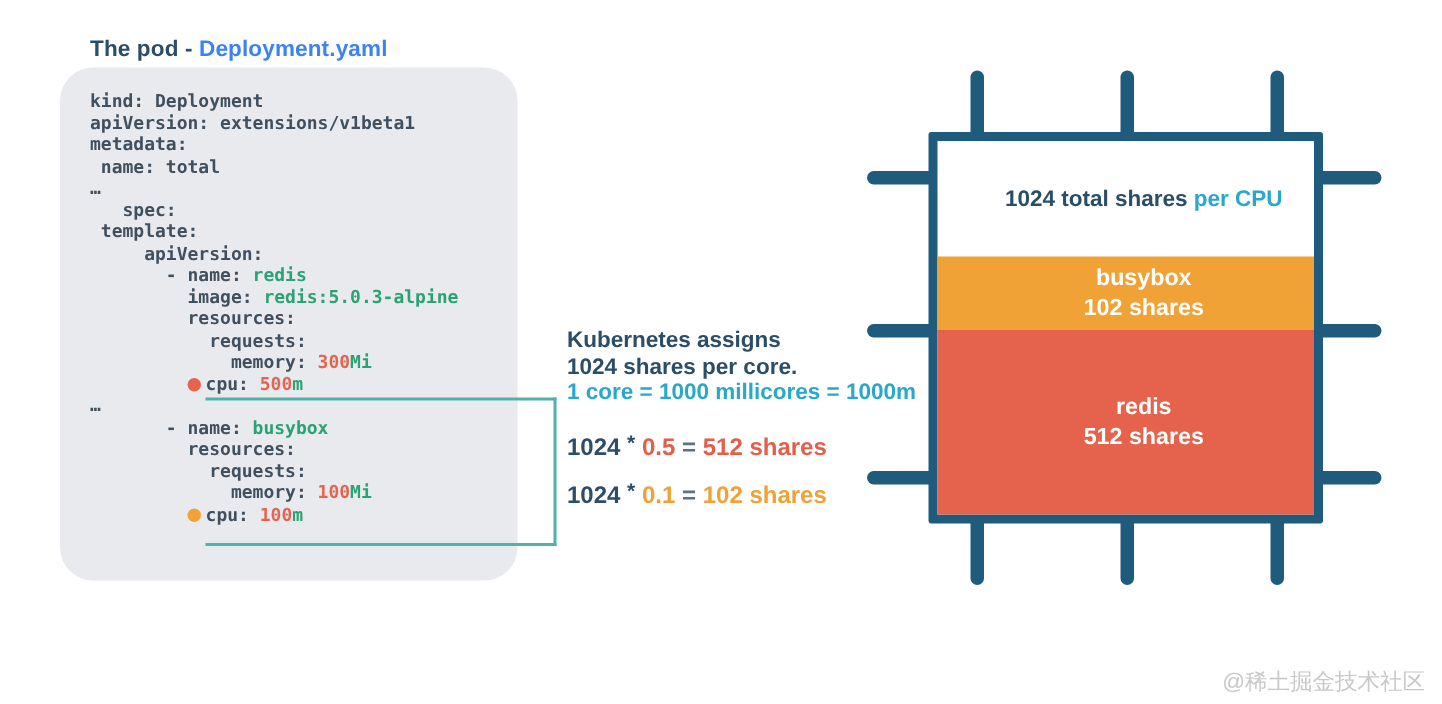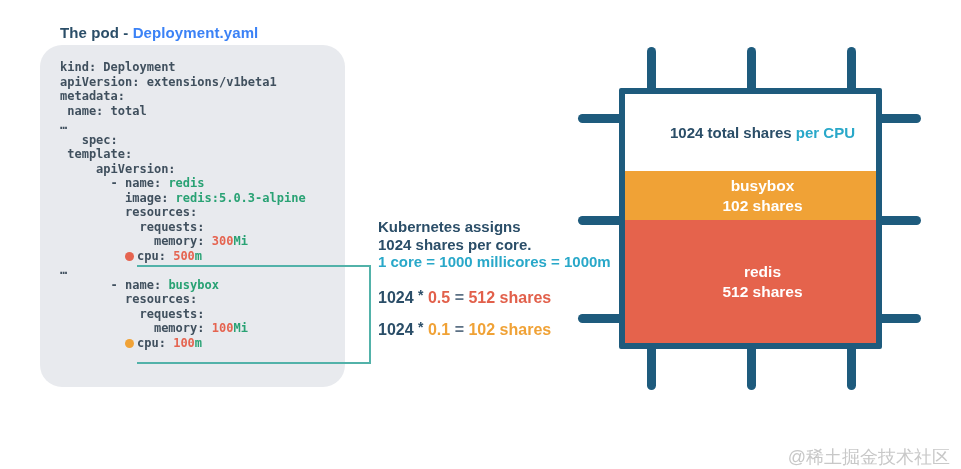--- a/index.html
+++ b/index.html
@@ -57,21 +57,21 @@
     position:absolute; left:42px; top:42px; width:263px; height:261px;
     border:6px solid #1e5b7d; border-radius:2px; background:#ffffff;
     display:flex; flex-direction:column;
   }
   .band { display:flex; flex-direction:column; align-items:center; justify-content:center; text-align:right;padding-left:24px; }
   .band-free { height:77px; font-size:15px; font-weight:700; color:#2b4e68; }
   .band-busybox { height:49px; background:#f0a236; color:#ffffff; font-size:15.5px; font-weight:700; line-height:20px; }
   .band-redis { height:123px; background:#e5634c; color:#ffffff; font-size:15.5px; font-weight:700; line-height:20px; }
 
   
-  .watermark { right:11px; top:445px; font-size:18px; color:#c8c8c8; }
+  .watermark { right:11px; top:445px; font-size:15px; color:#c8c8c8; }
 </style>
 </head>
 <body>
 
 <div id="canvas">
 
   <div class="abs doc-title">
     <span>The pod - </span><span class="accent">Deployment.yaml</span>
   </div>
 

